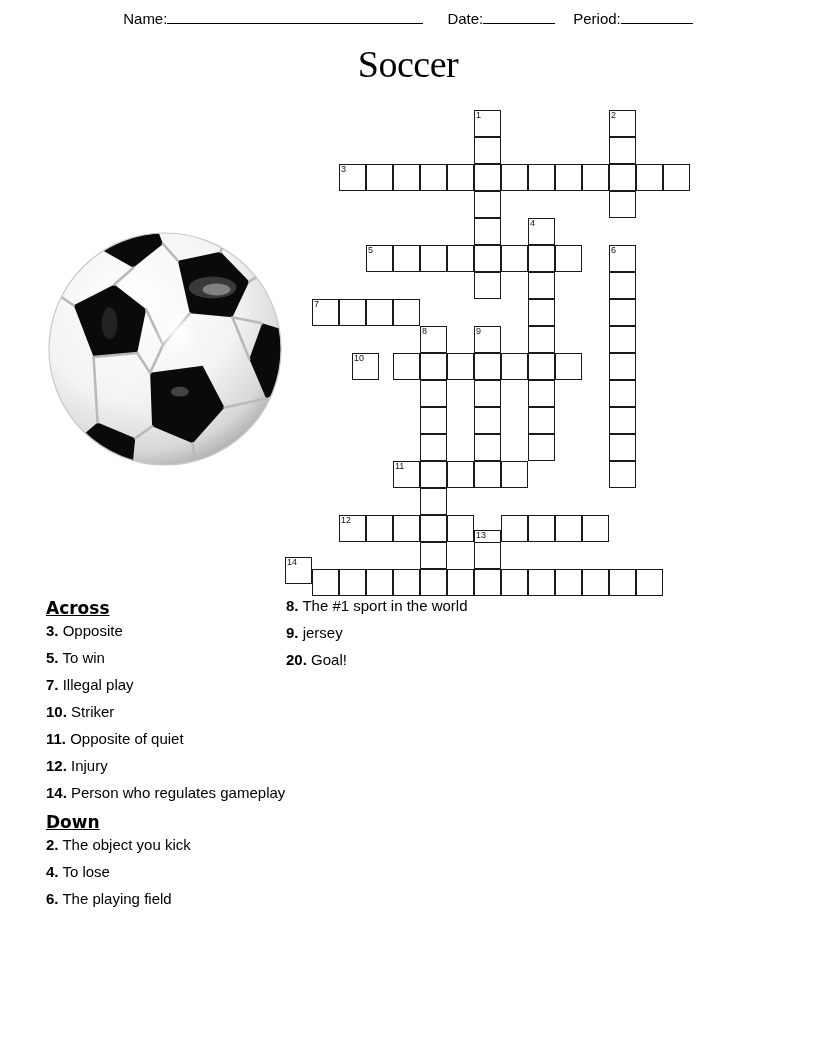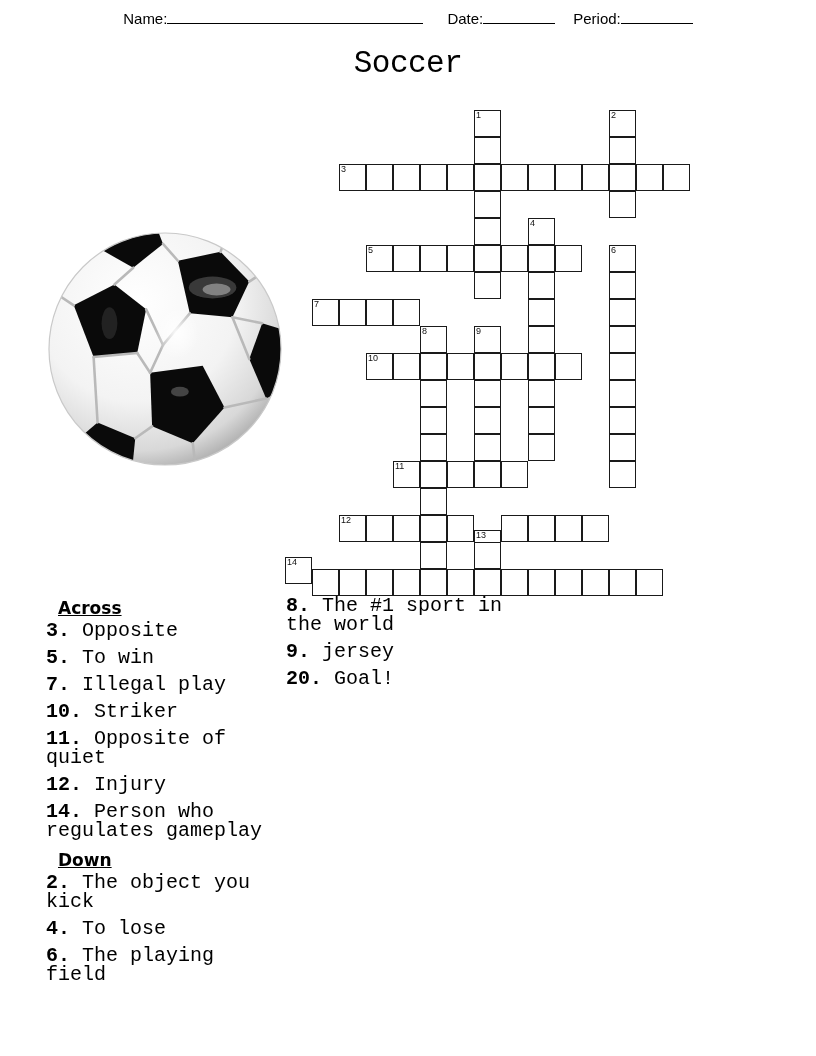--- a/index.html
+++ b/index.html
@@ -28,23 +28,23 @@
   }
   .rule-name{width:256px;}
   .rule-date{width:72px;}
   .rule-period{width:72px;}
   .gap-a{display:inline-block;width:24px;}
   .gap-b{display:inline-block;width:18px;}
   
   .puzzle-title{
     position:absolute; left:0; top:36px; width:816px;
     text-align:center;
-    font-family:Liberation Mono, monospace;
+    font-family:Liberation Serif, serif;
     font-weight:400;
-    font-size:31px;
+    font-size:38px;
     line-height:56px;
     letter-spacing:-0.5px;
   }
   
   .ball-wrap{
     position:absolute; left:46px; top:228px; width:238px; height:242px;
   }
   .ball-wrap svg{display:block;width:238px;height:242px;}
   
   #grid{
@@ -73,25 +73,25 @@
     position:absolute; left:46px; top:0; width:240px;
   }
   .col-right{
     position:absolute; left:286px; top:0; width:230px;
   }
   .clue-heading{
     font-family:"DejaVu Sans", sans-serif;
     font-size:17px; line-height:25px;
     font-weight:700;
     text-decoration:underline;
-    margin:0 0 0 12px;
+    margin:0 0 0 0;
   }
   .clue{
-    font-family:Liberation Mono, monospace;
-    font-size:20px; line-height:19px;
+    font-family:Liberation Sans, sans-serif;
+    font-size:15px; line-height:19px;
     margin:0 0 8px 0;
   }
   .clue .cnum{font-weight:700;}
 </style>
 </head>
 <body>
 
 <div class="header-row">
   <span class="hdr-field"><span class="hdr-label">Name:</span><span class="hdr-rule rule-name"></span></span>
   <span class="gap-a"></span>
@@ -213,21 +213,21 @@
     <div class="cell" style="left: 243px; top: 189px;"></div>
     <div class="cell" style="left: 324px; top: 189px;"></div>
     <div class="cell" style="left: 135px; top: 216px;">
       <span class="num">8</span>
     </div>
     <div class="cell" style="left: 189px; top: 216px;">
       <span class="num">9</span>
     </div>
     <div class="cell" style="left: 243px; top: 216px;"></div>
     <div class="cell" style="left: 324px; top: 216px;"></div>
-    <div class="cell" style="left: 81px; top: 243px;">
+    <div class="cell" style="left: 67px; top: 243px;">
       <span class="num">10</span>
     </div>
     <div class="cell" style="left: 108px; top: 243px;"></div>
     <div class="cell" style="left: 135px; top: 243px;"></div>
     <div class="cell" style="left: 162px; top: 243px;"></div>
     <div class="cell" style="left: 189px; top: 243px;"></div>
     <div class="cell" style="left: 216px; top: 243px;"></div>
     <div class="cell" style="left: 243px; top: 243px;"></div>
     <div class="cell" style="left: 270px; top: 243px;"></div>
     <div class="cell" style="left: 324px; top: 243px;"></div>

